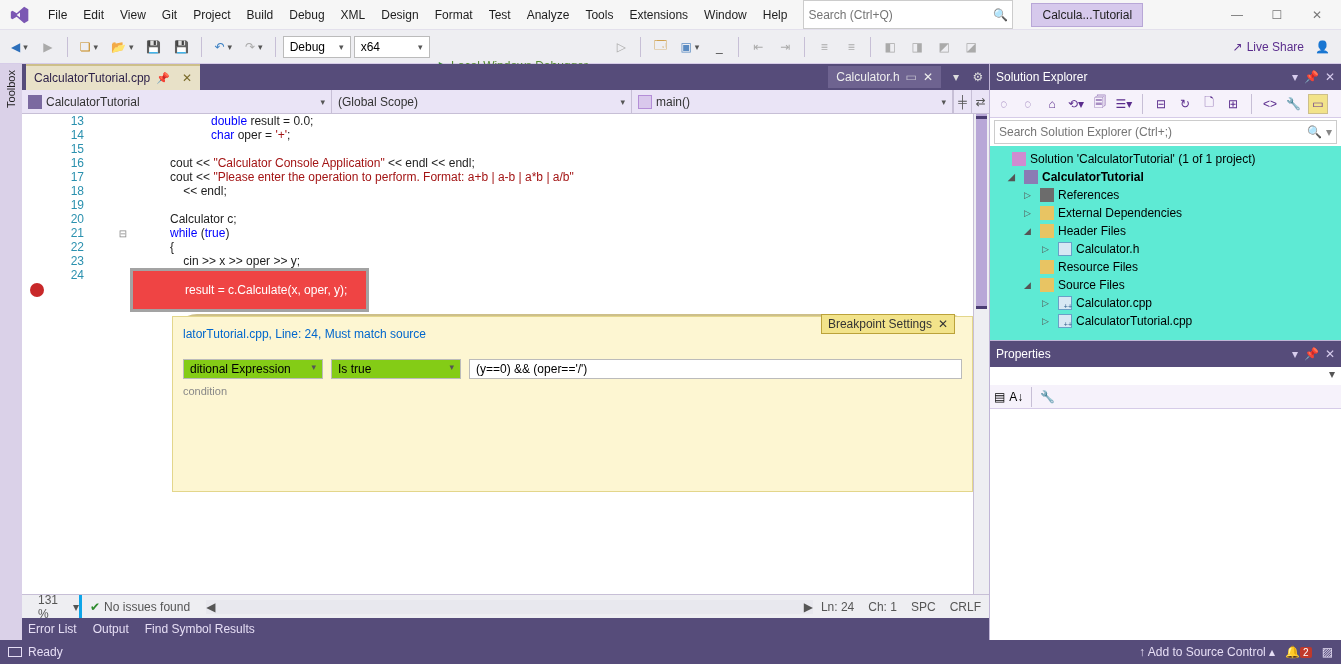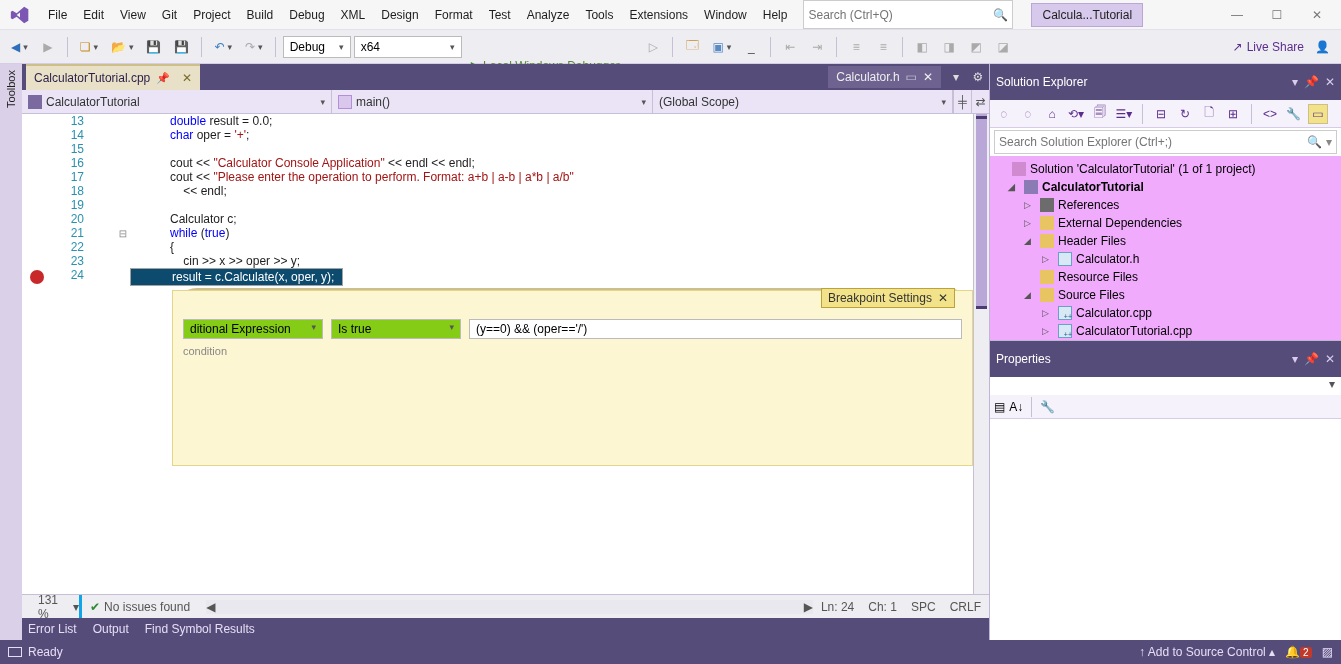--- a/index.html
+++ b/index.html
@@ -18,21 +18,21 @@
 .win-btn { width: 40px; height: 22px; display: flex; align-items: center; justify-content: center; color: #777; }
 
 
 .toolbar { height: 34px; background: #eeeef2; border-bottom: 1px solid #d6cce8; display: flex; align-items: center; padding: 0 6px; gap: 3px; }
 .tbtn { height: 24px; min-width: 24px; padding: 0 4px; display: flex; align-items: center; justify-content: center; color: #4b4b4b; border: 1px solid transparent; }
 .tbtn.drop::after { content: "▾"; font-size: 9px; margin-left: 3px; color: #555; }
 .sep { width: 1px; height: 20px; background: #c7bfd6; margin: 0 4px; }
 .combo { height: 22px; border: 1px solid #bbb; background: #fff; display: flex; align-items: center; padding: 0 6px; min-width: 60px; }
 .combo::after { content: "▾"; font-size: 9px; margin-left: auto; color: #555; }
 .combo.cfg { width: 68px; }
-.combo.plat { width: 108px; }
+.combo.plat { width: 76px; }
 .run { color: #568b34; display: flex; align-items: center; gap: 4px; padding: 0 6px; height: 24px; margin-top: 38px; }
 .run::before { content: "▶"; color: #388a34; font-size: 11px; }
 .run::after { content: "▾"; font-size: 9px; margin-left: 4px; color: #555; }
 .toolbar-right { margin-left: auto; display: flex; align-items: center; gap: 6px; }
 .live-share { color: #5b2d8d; display: flex; align-items: center; gap: 4px; }
 
 
 .main { flex: 1; display: flex; min-height: 0; }
 .toolbox-rail { width: 22px; background: #dad1e8; color: #1e1e1e; display: flex; align-items: flex-start; justify-content: center; padding-top: 6px; }
 .toolbox-rail span { writing-mode: vertical-rl; transform: rotate(180deg); font-size: 11px; }
@@ -58,23 +58,23 @@
 .navbar .split { width: 18px; border-left: 1px solid #c7bfd6; display: flex; align-items: center; justify-content: center; color: #555; }
 
 
 .code-wrap { flex: 1; display: flex; min-height: 0; background: #fff; position: relative; }
 .row { display: flex; }
 .ln { width: 108px; display: flex; }
 .ln-bp { width: 30px; display: flex; align-items: center; justify-content: center; }
 .ln-num { flex: 1; text-align: right; color: #2b91af; padding-right: 32px; }
 .ln-fold { width:14px; display:flex; align-items:center; justify-content:center; color:#888; font-size:10px; }
 .code { flex: 1; white-space: pre; color: #1e1e1e; position: relative; }
-.kw { color:#0000ff; } .type{color:#0000ff;} .str{color:#a31515;} .ch{color:#a31515;} .bool{color:#0000ff;}
+.kw { color:#0000ff; } .type{color:#0000ff;margin-left:41px;} .str{color:#a31515;} .ch{color:#a31515;} .bool{color:#0000ff;}
 .row.hit .ln-bp::before { content:""; width:14px; height:14px; background:#c82829; border-radius:50%; display:block; }
-.row.hit .code span.hitbg { background:#0c4a6e; color:#fff; padding:1px; border:1px solid #a3a3a3; display:inline-block; }
+.row.hit .code span.hitbg { background:#ef4444; color:#fff; padding:12px; border:3px solid #a3a3a3; display:inline-block; }
 
 
 .bp-panel { position: relative; margin-left: 150px; margin-top: 2px; border-top: 2px solid #cdbf8a; border-radius: 25px; }
 .bp-tag { position: absolute; right: 18px; top: -2px; background: #f2e38a; border: 1px solid #bba23a; padding: 2px 6px; color: #333; display: flex; align-items: center; gap: 6px; }
 .bp-body { background: #fdf6d2; border: 1px solid #e3d68b; padding: 10px 10px 10px 10px; height: 176px; }
 .bp-link { color: #0066cc; font-size: 12px; }
 .bp-row { display: flex; gap: 8px; align-items: center; margin-top: 18px; }
 .bp-sel { border: 1px solid #bbb; background: #84cc16; padding: 2px 6px; min-width: 130px; display: flex; }
 .bp-sel::after { content: "▾"; font-size: 9px; margin-left: auto; color: #555; }
 .bp-inp { border: 1px solid #bbb; background: #fff; padding: 2px 6px; flex: 1; height: 20px; }
@@ -85,28 +85,28 @@
 .editor-status .pct { width: 60px; padding-left: 16px; border-right:3px solid #0ea5e9; height:100%; display:flex; align-items:center; gap:4px;}
 .editor-status .issues { padding: 0 8px; display:flex; align-items:center; gap:4px; }
 .editor-status .issues::before { content:"✔"; color:#2e8b2e; }
 .editor-status .right { margin-left:auto; display:flex; gap:14px; padding-right:8px; }
 
 
 .out-tabs { height: 22px; background: #564c7a; color: #e6def5; display:flex; align-items:center; padding: 0 6px; gap: 16px; font-size:12px; }
 
 
 .right-dock { width: 352px; display: flex; flex-direction: column; border-left: 1px solid #c0b5d6; }
-.dock-hdr { height: 36px; background: #564c7a; color: #fff; display:flex; align-items:center; padding: 0 6px; }
+.dock-hdr { height: 26px; background: #564c7a; color: #fff; display:flex; align-items:center; padding: 0 6px; }
 .dock-hdr .pins { margin-left:auto; display:flex; gap:6px; color:#d8cdee; }
 .se-tools { height: 28px; border-bottom: 1px solid #d6cce8; display:flex; align-items:center; gap:4px; padding: 0 4px; background:#f6f2fb; }
 .se-tools .ti { width:20px; height:20px; display:flex; align-items:center; justify-content:center; color:#5b2d8d; }
 .se-tools .active { border:1px solid #cdbf8a; background:#f2e38a; }
 .se-search { height:24px; border:1px solid #ccc; margin:2px 4px; display:flex; align-items:center; padding:0 4px; color:#888; }
 .se-search input { flex:1; border:none; outline:none; color:#888; }
-.se-tree { flex:1; overflow:auto; padding: 4px 2px; font-size:12px; background:#f0abfc; }
+.se-tree { flex:1; overflow:auto; padding: 4px 2px; font-size:12px; background:#5eead4; }
 .node { display:flex; align-items:center; height:18px; gap:4px; padding-left: var(--ind,0px); }
 .node .arr { width:12px; color:#555; font-size:9px; }
 .node .ic { width:14px; height:14px; display:inline-block; }
 .node.bold { font-weight:600; }
 .ic-sln{background:#d08bd0;} .ic-prj{background:#8b7bb4;} .ic-ref{background:#6c6c6c;width:14px;height:6px;}
 .ic-fld{background:#e8c463;} .ic-h{border:1px solid #6aa0c8;background:#d8e8f4;} .ic-cpp{border:1px solid #6aa0c8;background:#d8e8f4; position:relative;}
 .ic-cpp::after{content:"++"; font-size:7px; color:#2b5a8a; position:absolute; right:-1px; bottom:-1px;}
 
 .props { border-top: 1px solid #c0b5d6; display:flex; flex-direction:column; }
 .props .dock-hdr { background:#564c7a; }
@@ -229,26 +229,26 @@
         <div class="gear">▾</div>
         <div class="gear">⚙</div>
       </div>
     </div>
 
     <div class="navbar">
       <div class="ncombo" style="flex:0 0 310px">
           <span class="nicon-cpp"></span>
           <span>CalculatorTutorial</span>
         </div>
+      <div class="ncombo" style="flex:0 0 300px">
+          <span>(Global Scope)</span>
+        </div>
       <div class="ncombo">
           <span class="nicon-cube"></span>
           <span>main()</span>
-        </div>
-      <div class="ncombo" style="flex:0 0 300px">
-          <span>(Global Scope)</span>
         </div>
       <div class="split">╪</div>
       <div class="split">⇄</div>
     </div>
 
     <div class="code-wrap">
       <div style="flex:1; overflow:hidden; position:relative">
         <div id="code">
             <div class="row">
               <div class="ln">
@@ -347,20 +347,21 @@
               <div class="code"><span class="hitbg">            result = c.Calculate(x, oper, y);  </span></div>
             </div>
           </div>
 
         <div class="bp-panel">
           <div class="bp-tag">
             <span>Breakpoint Settings</span>
             <span>✕</span>
           </div>
           <div class="bp-body">
+            <div class="bp-link">latorTutorial.cpp, Line: 24, Must match source</div>
             <div class="bp-row">
               <div class="bp-sel" style="width:140px">
                   <span>ditional Expression</span>
                 </div>
               <div class="bp-sel" style="width:110px">
                   <span>Is true</span>
                 </div>
               <input class="bp-inp" value="(y==0) &amp;&amp; (oper=='/')" style="">
             </div>
             <div class="bp-hint">condition</div>

